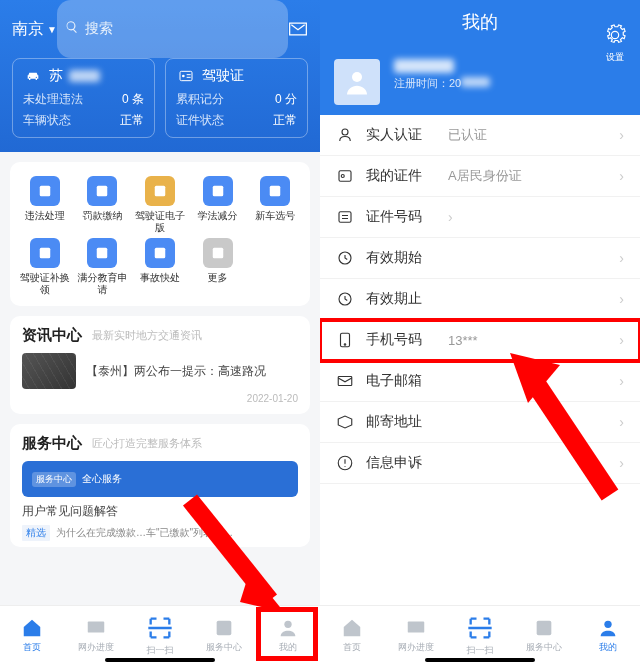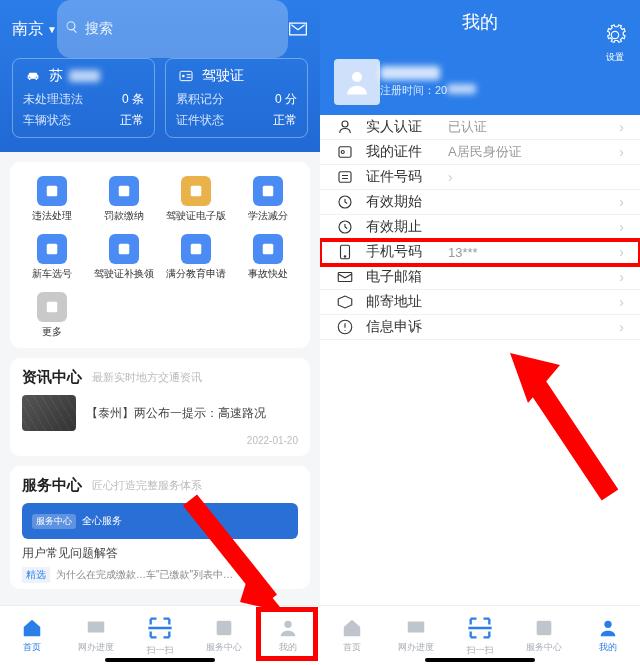--- a/index.html
+++ b/index.html
@@ -20,21 +20,21 @@
 .cards{display:flex;gap:10px;margin-top:10px}
 .card{flex:1;border:1px solid rgba(255,255,255,.35);border-radius:8px;padding:8px 10px;color:#fff}
 .card-t{display:flex;align-items:center;gap:6px;font-size:14px;margin-bottom:6px}
 .card-t svg{width:20px;height:16px;fill:#fff}
 .blur{filter:blur(3px);display:inline-block;background:rgba(255,255,255,.7);color:transparent;border-radius:3px;padding:0 6px;height:12px}
 .card-row{display:flex;justify-content:space-between;font-size:12px;color:#d3e3fa;margin-top:4px}
 .card-row b{font-weight:400;color:#fff}
 
 
 .grid-wrap{background:#fff;border-radius:10px;margin:10px;padding:14px 6px 10px}
-.grid{display:grid;grid-template-columns:repeat(4,1fr);gap:12px 0}
+.grid{display:grid;grid-template-columns:repeat(5,1fr);gap:4px 0}
 .gi{display:flex;flex-direction:column;align-items:center;gap:4px}
 .gi .ic{width:30px;height:30px;border-radius:6px;display:flex;align-items:center;justify-content:center}
 .gi span{font-size:10px;color:#333;text-align:center;line-height:12px}
 .ic svg{width:18px;height:18px;fill:#fff}
 
 
 .sec{background:#fff;border-radius:10px;margin:10px;padding:10px 12px}
 .sec-h{display:flex;align-items:center;gap:10px;margin-bottom:8px}
 .sec-h .t{font-size:15px;font-weight:600;color:#222}
 .sec-h .sub{font-size:11px;color:#bbb}
@@ -55,28 +55,28 @@
 .tab-i.on span{color:#2b7de9}
 .tab-i.scan svg{width:28px;height:28px;fill:none;stroke:#2b7de9;stroke-width:2}
 .hbar{position:absolute;bottom:3px;left:50%;transform:translateX(-50%);width:110px;height:4px;background:#000;border-radius:2px}
 
 
 .rh{background:#2b7de9;color:#fff;height:115px;position:relative;padding-top:10px}
 .rh-t{text-align:center;font-size:18px;font-weight:500}
 .gear{position:absolute;right:14px;top:24px;text-align:center}
 .gear svg{width:22px;height:22px;fill:#fff}
 .gear div{font-size:9px;margin-top:1px}
-.prof{position:absolute;left:14px;bottom:10px;display:flex;align-items:center;gap:0}
+.prof{position:absolute;left:14px;bottom:10px;display:flex;align-items:flex-start;gap:14px}
 .ava{width:46px;height:46px;background:#cfe1fa;border-radius:4px;display:flex;align-items:center;justify-content:center}
 .ava svg{width:30px;height:30px;fill:#fff}
 .pname{filter:blur(3px);background:rgba(255,255,255,.8);width:60px;height:14px;border-radius:3px;margin-bottom:3px}
 .preg{font-size:11px;color:#d9e7fb}
 
 .list{background:#fff}
-.li{display:flex;align-items:center;padding:3px 16px;border-bottom:1px solid #f1f1f1;gap:12px}
+.li{display:flex;align-items:center;padding:11px 16px;border-bottom:1px solid #f1f1f1;gap:12px}
 .li svg{width:18px;height:18px;fill:none;stroke:#333;stroke-width:1.5}
 .li .lab{font-size:14px;color:#333;min-width:70px}
 .li .val{font-size:13px;color:#999;flex:1}
 .li .chev{font-size:14px;color:#ccc}
 .li.hot{outline:4px solid #ff0000;outline-offset:-2px}
 
 
 .redbox{position:absolute;border:5px solid red;pointer-events:none}
 .arrow{position:absolute;pointer-events:none}
 </style>

